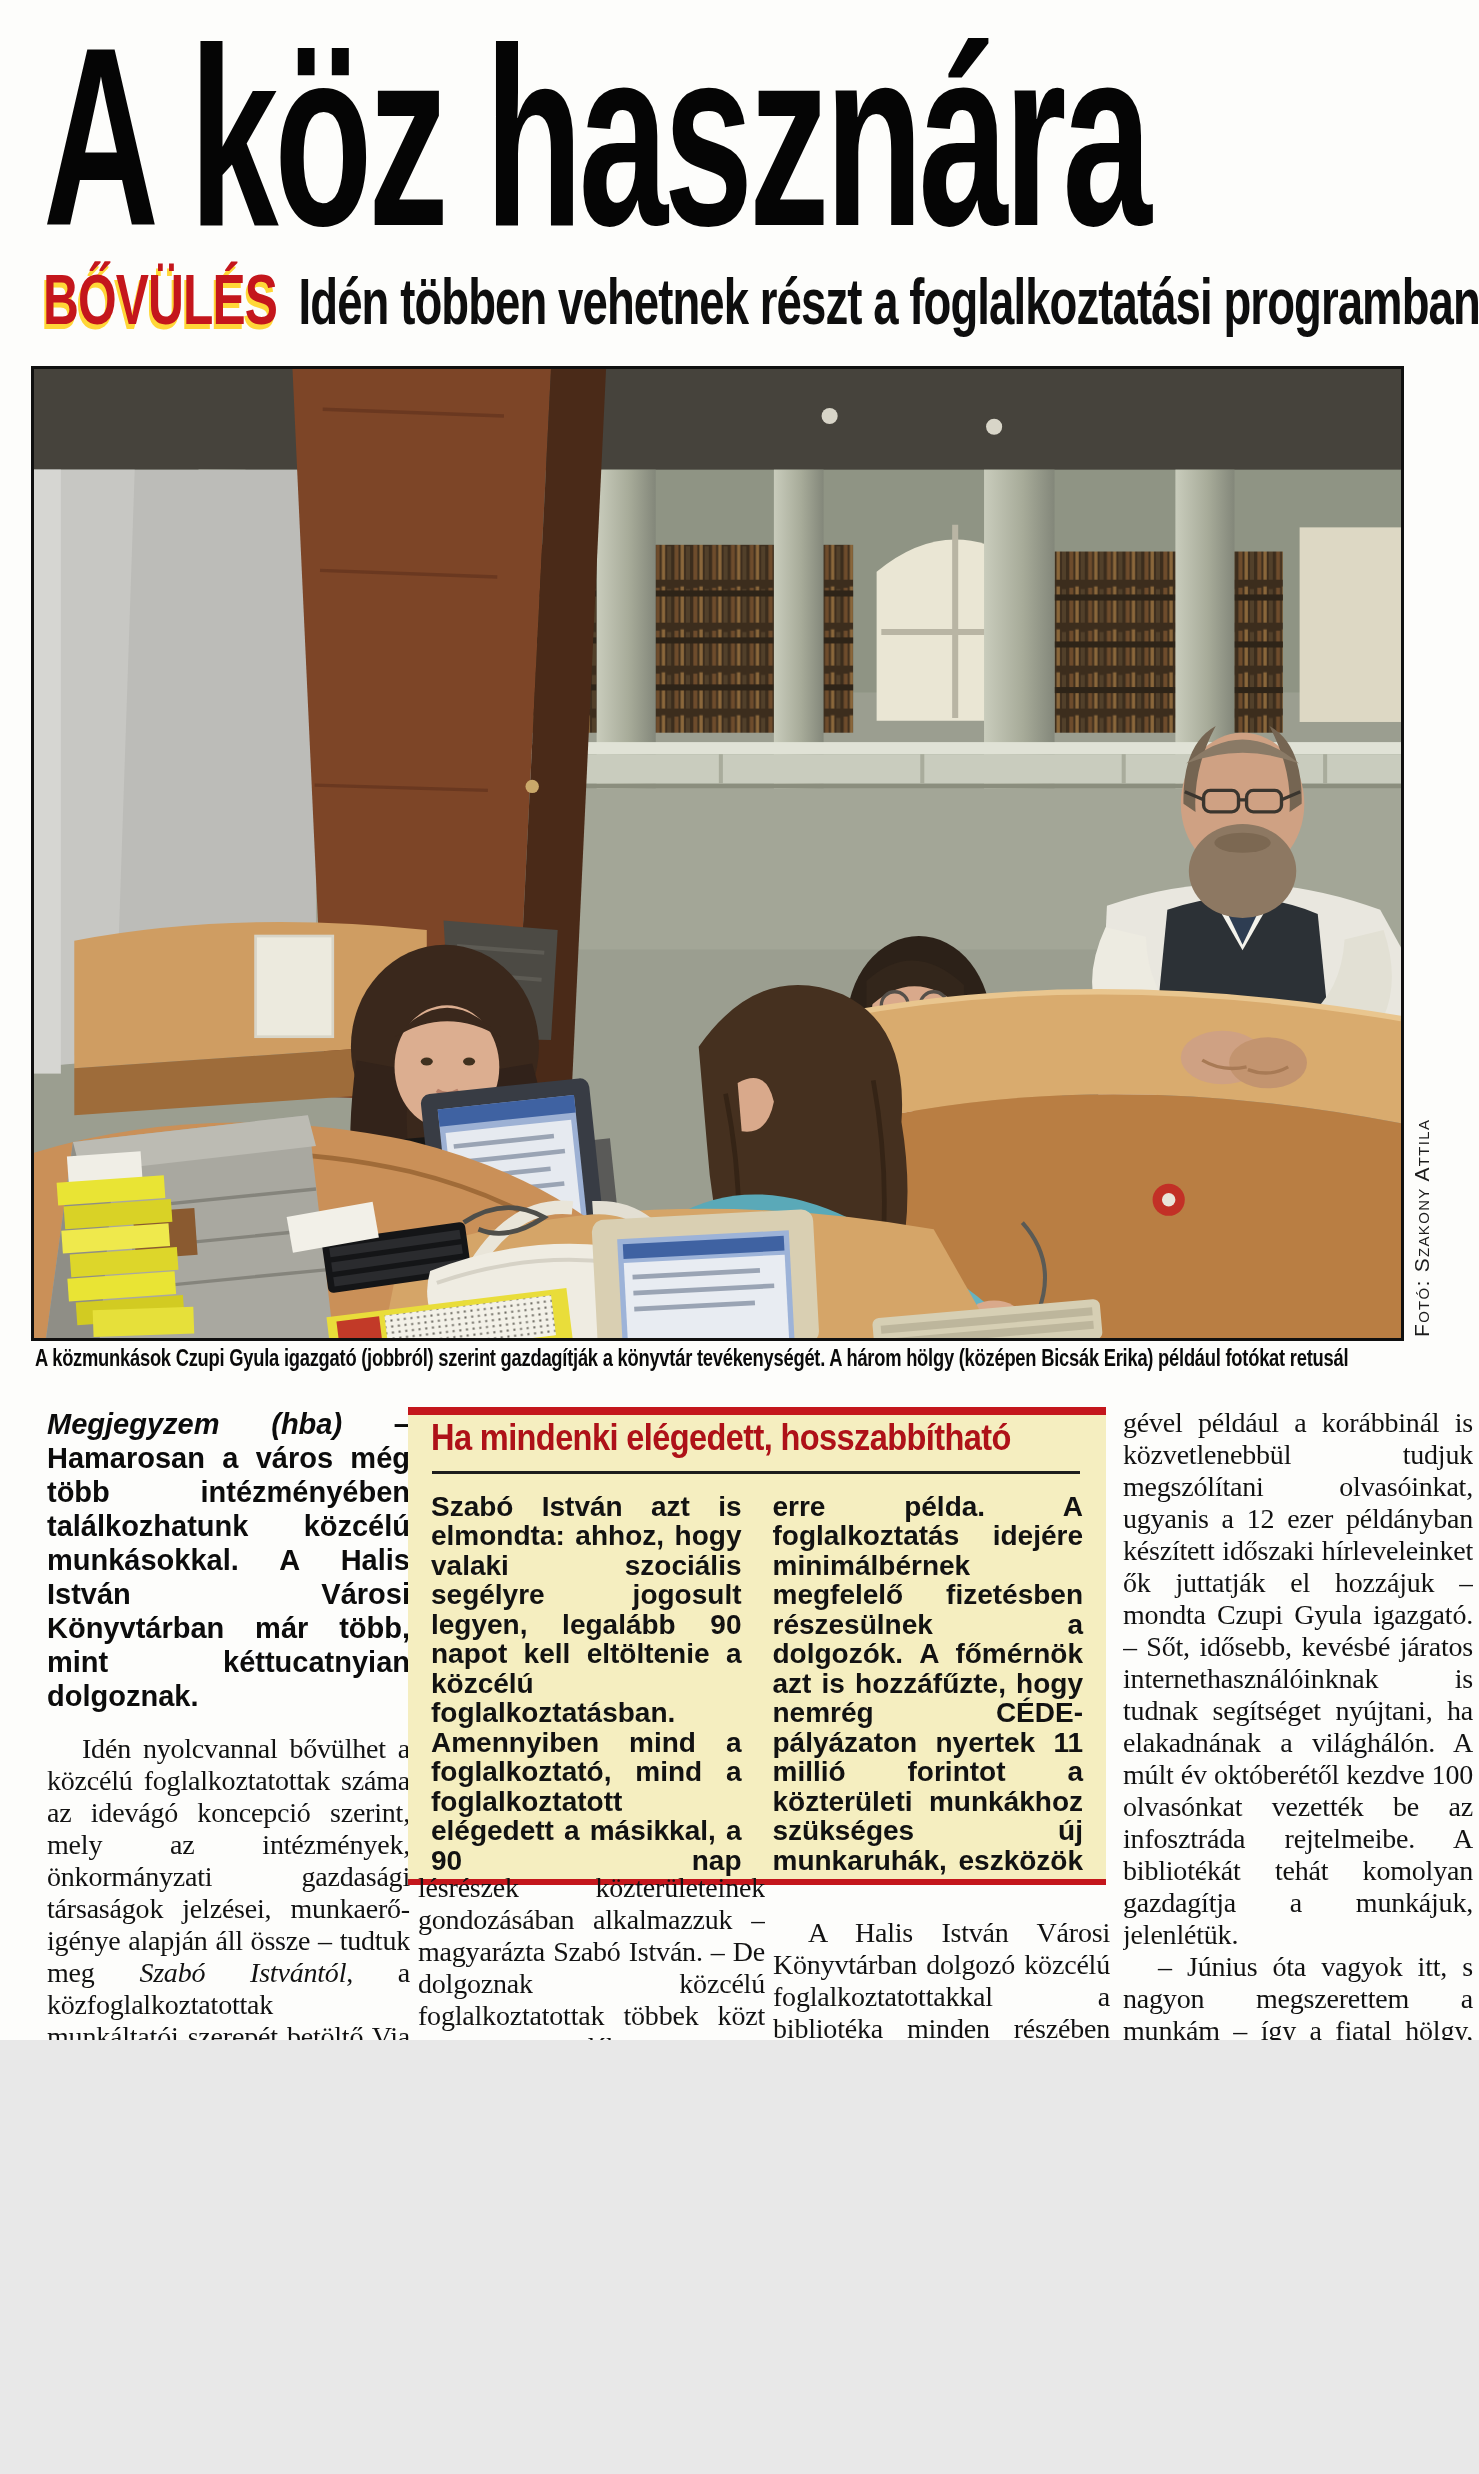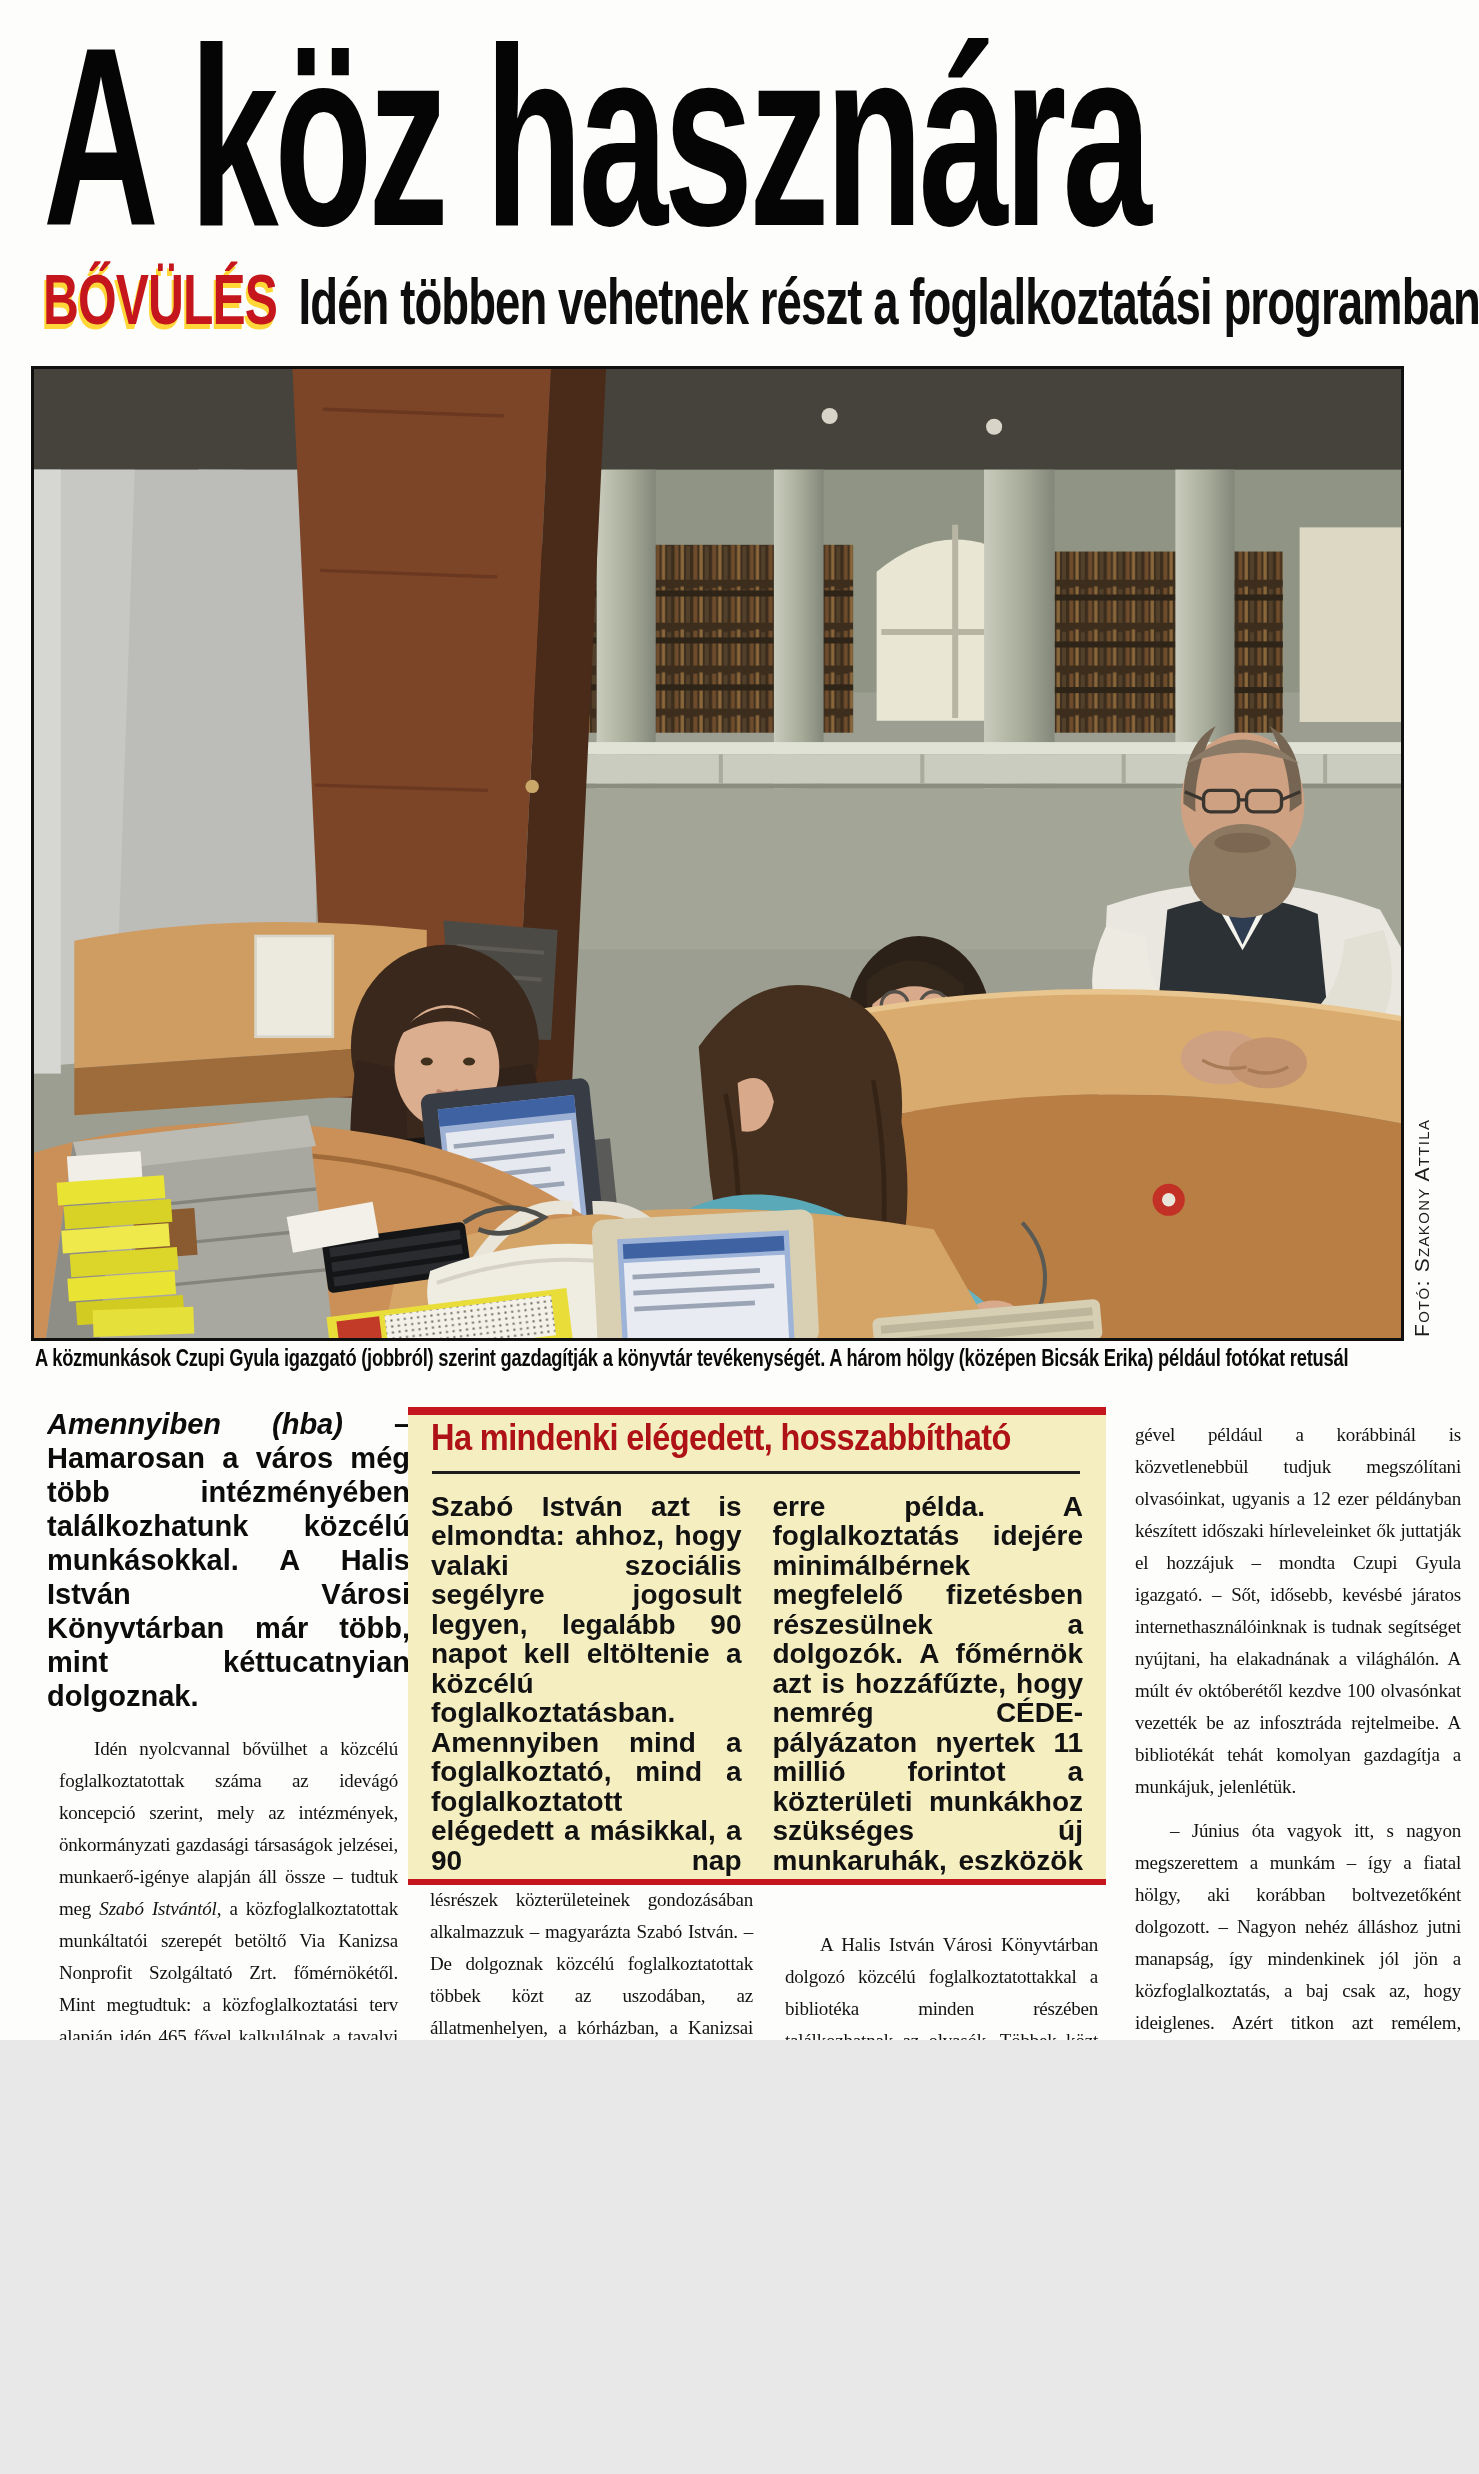--- a/index.html
+++ b/index.html
@@ -49,22 +49,22 @@
   .col2{left:418px;top:1872px;width:347px;height:552px;}
   .col3{left:773px;top:1917px;width:337px;height:552px;}
   .col4{left:1123px;top:1407px;width:350px;height:1062px;}
   .lead{
     font-family:"Liberation Sans", sans-serif;font-weight:700;
     font-size:29px;line-height:34px;margin:0 0 20px 0;color:#0c0c0c;
   }
   .lead .location{font-style:italic;}
   .lead .sig{font-weight:700;font-style:italic;}
   .body-p{
-    font-family:"Liberation Serif", serif;font-size:19px;line-height:32px;
-    margin:12px;letter-spacing:-0.2px;color:#121212;
+    font-family:"Liberation Serif", serif;font-size:28px;line-height:32px;
+    margin:0;letter-spacing:-0.2px;color:#121212;
   }
   .body-p i{font-style:italic;}
   .indent{text-indent:35px;}
   
   .hbox{
     position:absolute;left:408px;top:1407px;width:698px;height:478px;
     box-sizing:border-box;background:#f5eec0;
     border-top:8.7px solid #c4161c;border-bottom:6.7px solid #c4161c;
     padding:2px 23px 0 23px;overflow:hidden;
   }
@@ -343,21 +343,21 @@
       </g>
       <path d="M640,1272 Q700,1232 760,1264 Q706,1300 662,1282" stroke="#4e4e4a" stroke-width="7" fill="none"></path>
     </svg>
   </div>
 
   <div class="photo-credit">Fotó: Szakony Attila</div>
   <div class="caption">A közmunkások Czupi Gyula igazgató (jobbról) szerint gazdagítják a könyvtár tevékenységét. A három hölgy (középen Bicsák Erika) például fotókat retusál</div>
 
   <div class="col col1">
     <p class="lead">
-      <span class="location">Amennyiben</span>
+      <span class="location">Megjegyzem</span>
       <span class="sig">(hba)</span>
       <span>– Hamarosan a város még több intézményében találkozhatunk közcélú munkásokkal. A Halis István Városi Könyvtárban már több, mint kéttucatnyian dolgoznak.</span>
     </p>
     <p class="body-p indent">
       <span>Idén nyolcvannal bővülhet a közcélú foglalkoztatottak száma az idevágó koncepció szerint, mely az intézmények, önkormányzati gazdasági társaságok jelzései, munkaerő-igénye alapján áll össze – tudtuk meg </span><i>Szabó Istvántól</i><span>, a közfoglalkoztatottak munkáltatói szerepét betöltő Via Kanizsa Nonprofit Szolgáltató Zrt. főmérnökétől. Mint megtudtuk: a közfoglalkoztatási terv alapján idén 465 fővel kalkulálnak a tavalyi 384-gyel szemben. A szakember elmondta: a foglalkoztatottak elhelyezése során az igényeket és a kínálatot (iskolai végzettség, képességek) igyekeznek összehangolni.</span>
     </p>
     <p class="body-p indent">– Nálunk, azaz a VIA Kanizsánál negyvenen dolgoznak, őket a temetőfenntartásban, a Csónakázó-tó környezetének, továbbá a telepü-</p>
   </div>
 
   <div class="hbox">

